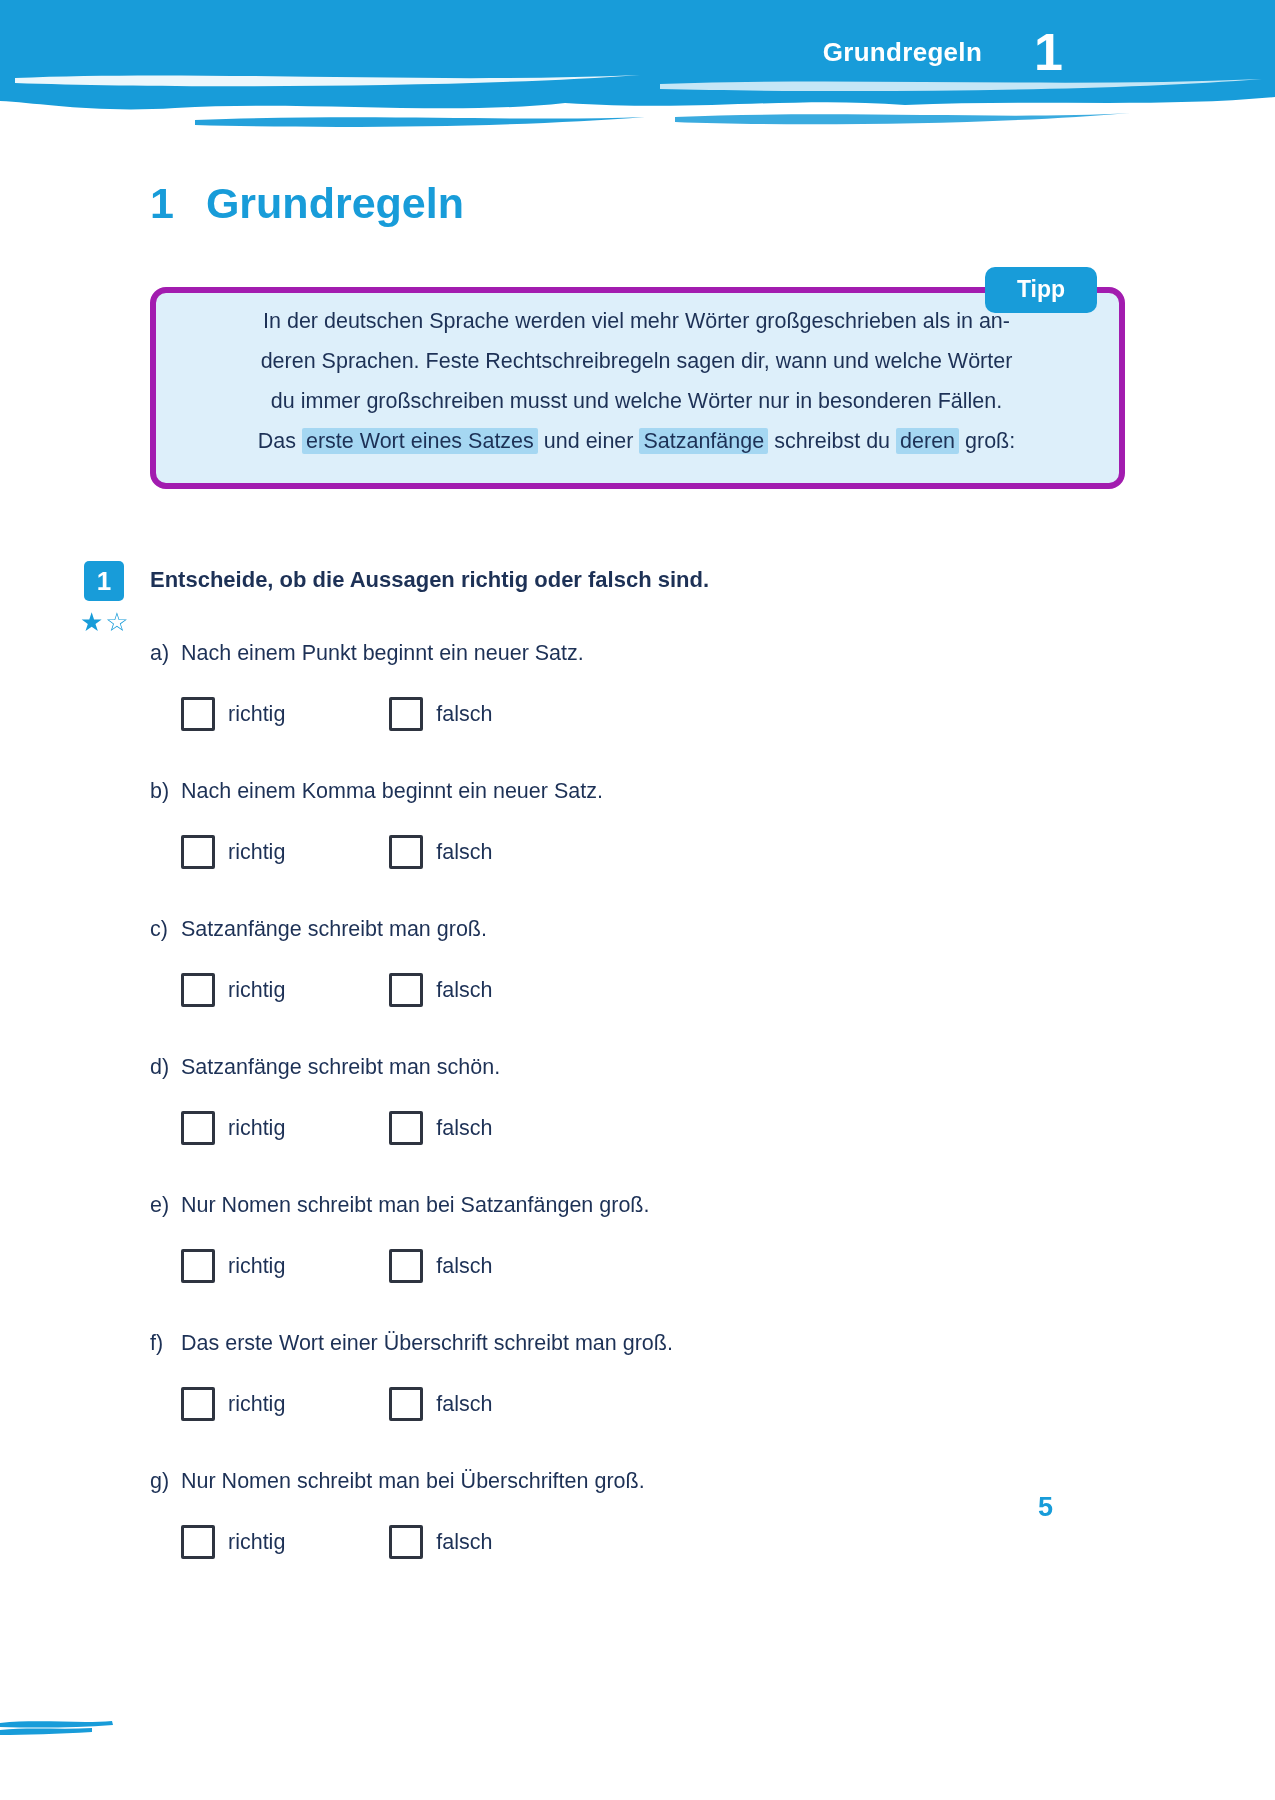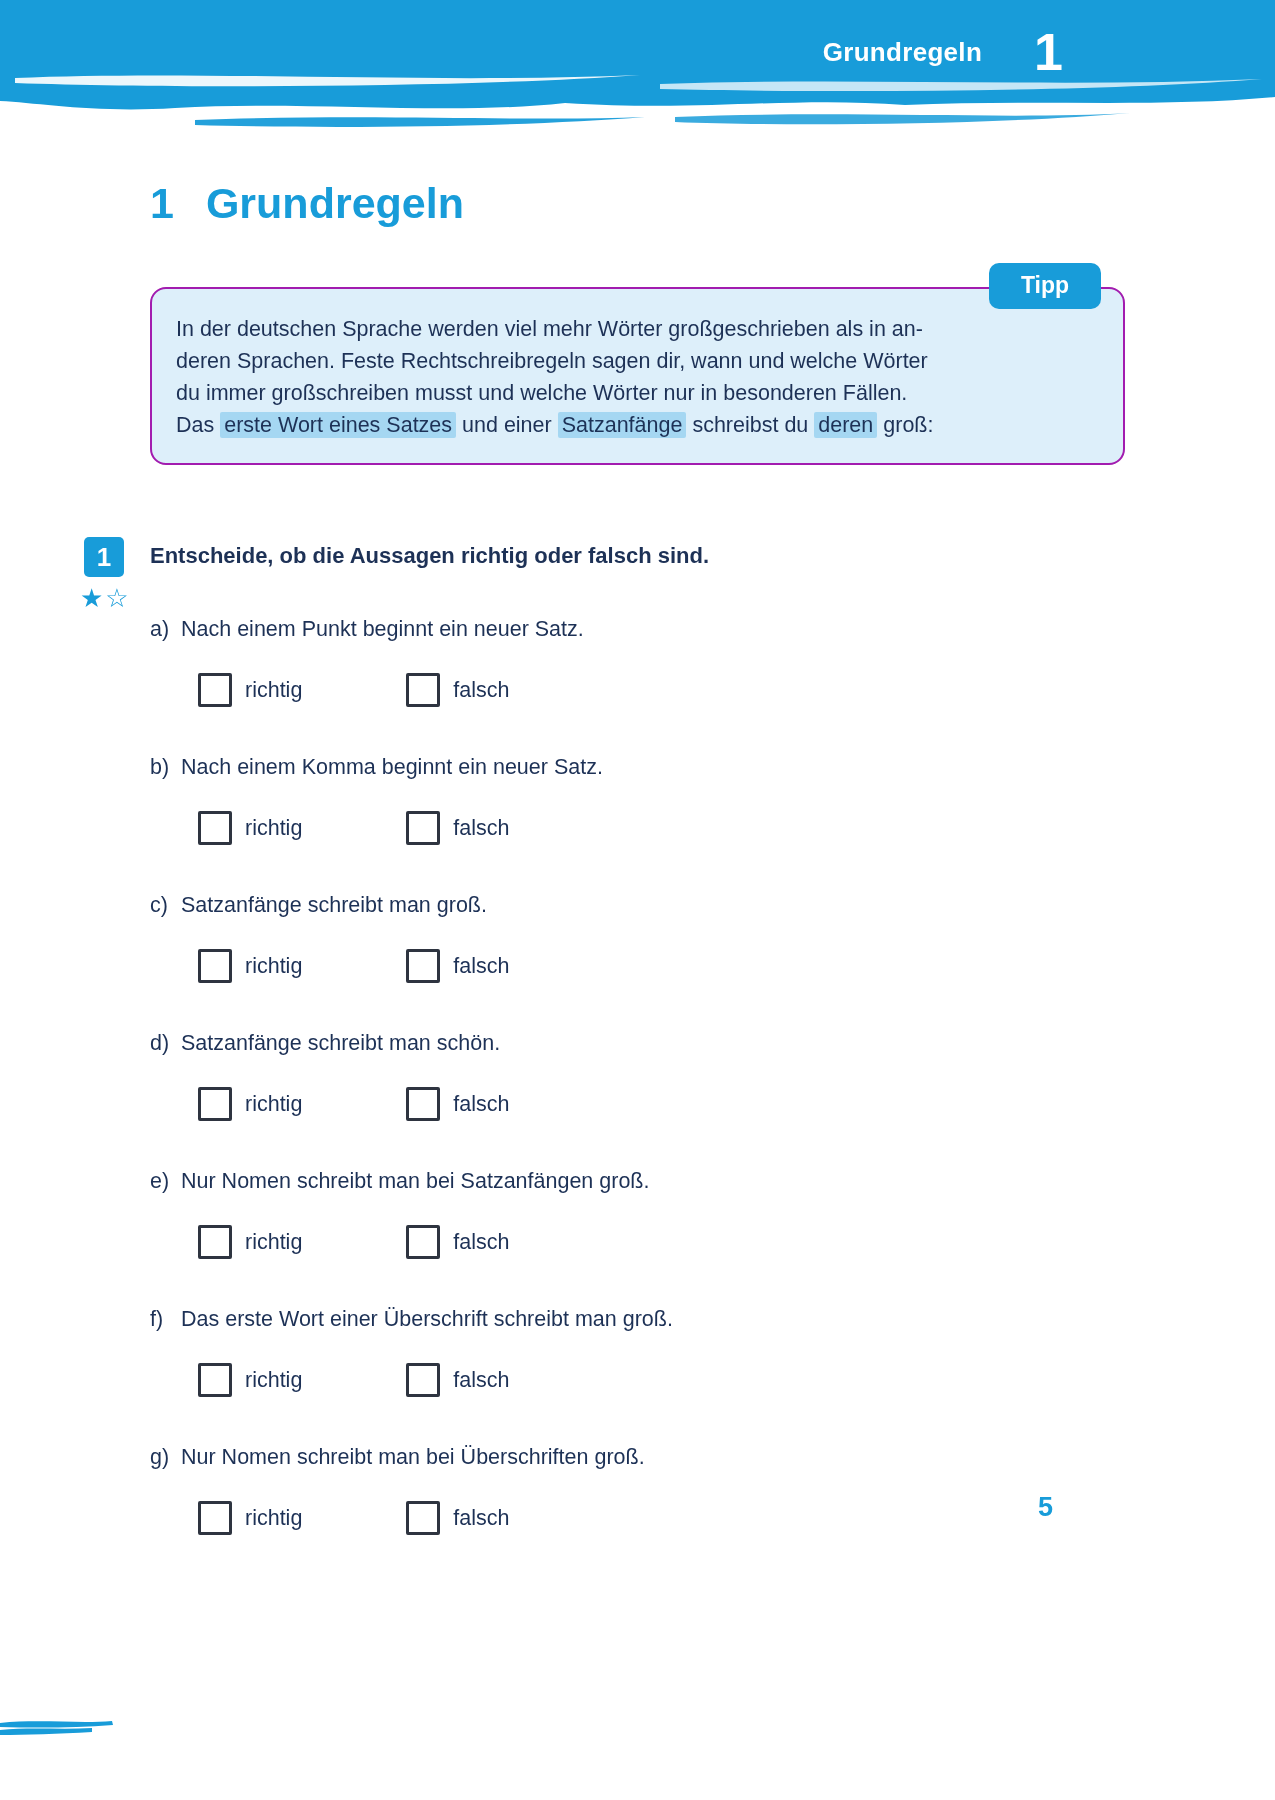--- a/index.html
+++ b/index.html
@@ -12,38 +12,38 @@
   .band-text{position:absolute;top:26px;right:212px;display:flex;align-items:center;gap:52px;color:#fff;}
   .band-label{font-size:26px;font-weight:bold;letter-spacing:.3px;}
   .band-num{font-size:52px;font-weight:bold;line-height:1;}
 
   
   .content{padding:0 150px;}
 
   .title{margin:42px 0 0 0;color:#189cd9;font-size:43px;font-weight:bold;display:flex;gap:32px;line-height:1.1;}
 
   
-  .tipbox{position:relative;margin-top:60px;background:#ddeffa;border:2px solid #a21caf;border-radius:16px;padding:24px 26px 22px 24px;}
+  .tipbox{position:relative;margin-top:60px;background:#ddeffa;border:6px solid #a21caf;border-radius:16px;padding:8px 26px 22px 24px;}
   .tip-badge{position:absolute;top:-26px;right:22px;background:#189cd9;color:#fff;font-weight:bold;font-size:23px;padding:9px 32px 10px;border-radius:10px;}
-  .tip-text{font-size:21.5px;line-height:32px;white-space:pre-wrap;}
+  .tip-text{font-size:21.5px;line-height:40px;white-space:pre-wrap;text-align:center;}
   .hl{background:#a5d7f2;padding:1px 4px;border-radius:2px;}
   .hand{font-family:"DejaVu Serif",serif;font-style:italic;font-size:22px;line-height:33px;white-space:pre-wrap;}
   .hand:first-of-type{margin-top:4px;}
 
   
   .exercise{position:relative;margin-top:78px;}
   .ex-badge{position:absolute;left:-66px;top:-6px;width:40px;height:40px;background:#189cd9;color:#fff;font-size:26px;font-weight:bold;display:flex;align-items:center;justify-content:center;border-radius:5px;}
   .ex-stars{position:absolute;left:-70px;top:40px;color:#189cd9;font-size:26px;letter-spacing:2px;}
   .instruction{font-weight:bold;font-size:22px;}
 
   .item{margin-top:46px;}
   .item:first-of-type{margin-top:40px;}
   .stmt{display:flex;font-size:21.5px;line-height:28px;}
   .letter{width:31px;flex:none;}
-  .opts{display:flex;align-items:center;margin-left:48px;margin-top:30px;}
+  .opts{display:flex;align-items:center;margin-left:31px;margin-top:30px;}
   .opt{display:flex;align-items:center;}
   .opt + .opt{margin-left:104px;}
   .checkbox{width:28px;height:28px;border:3px solid #2e3440;border-radius:2px;background:#fff;cursor:pointer;}
   .opt-label{margin-left:13px;font-size:21.5px;}
 
   .pageno{position:absolute;right:222px;top:1492px;color:#189cd9;font-size:27px;font-weight:bold;}
 
   .foot-mark{position:absolute;left:0;bottom:0;width:120px;height:18px;}
 </style>
 </head>

